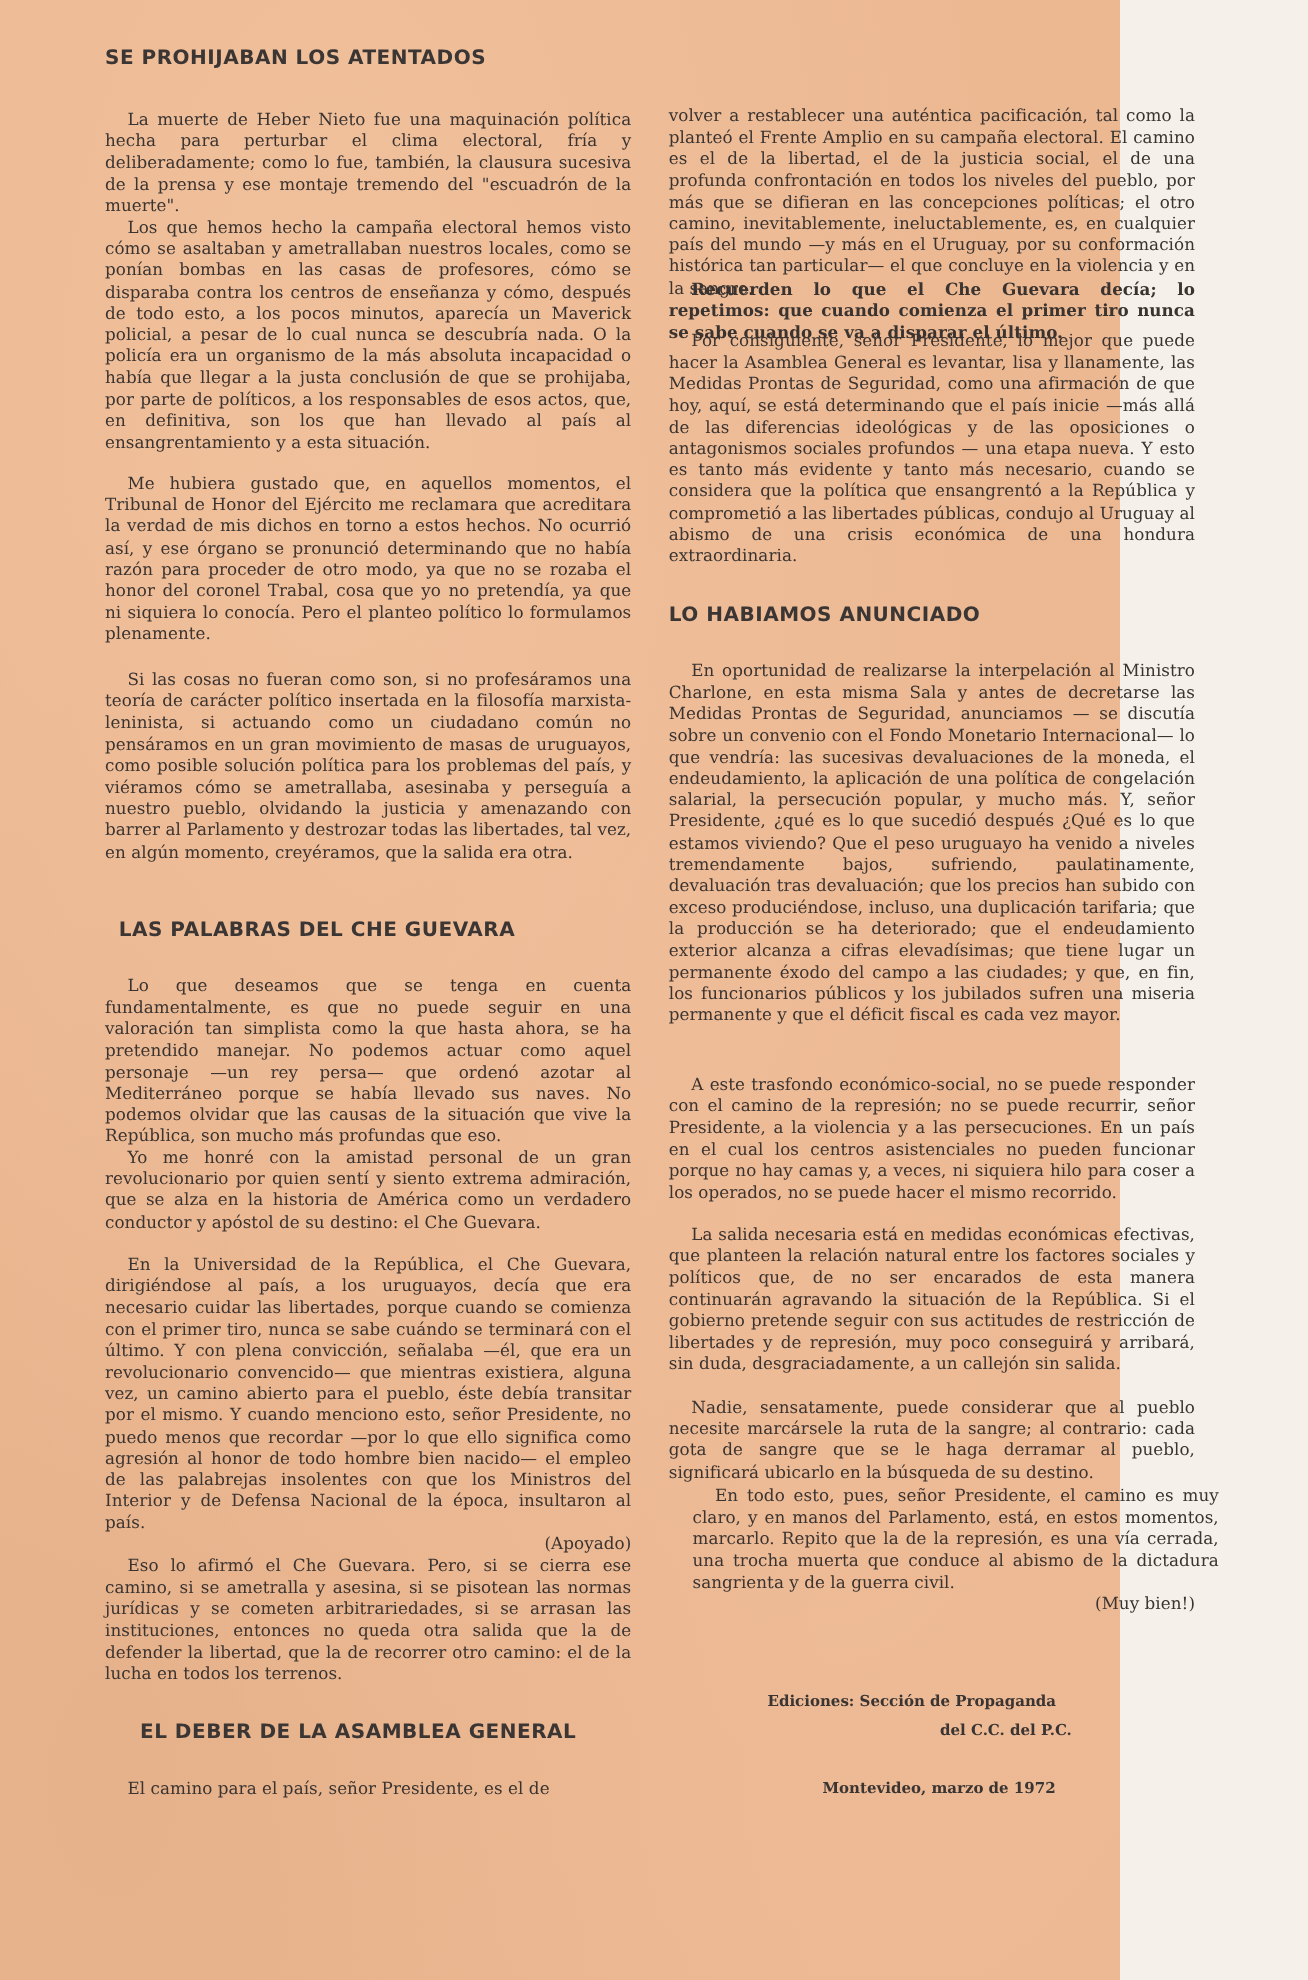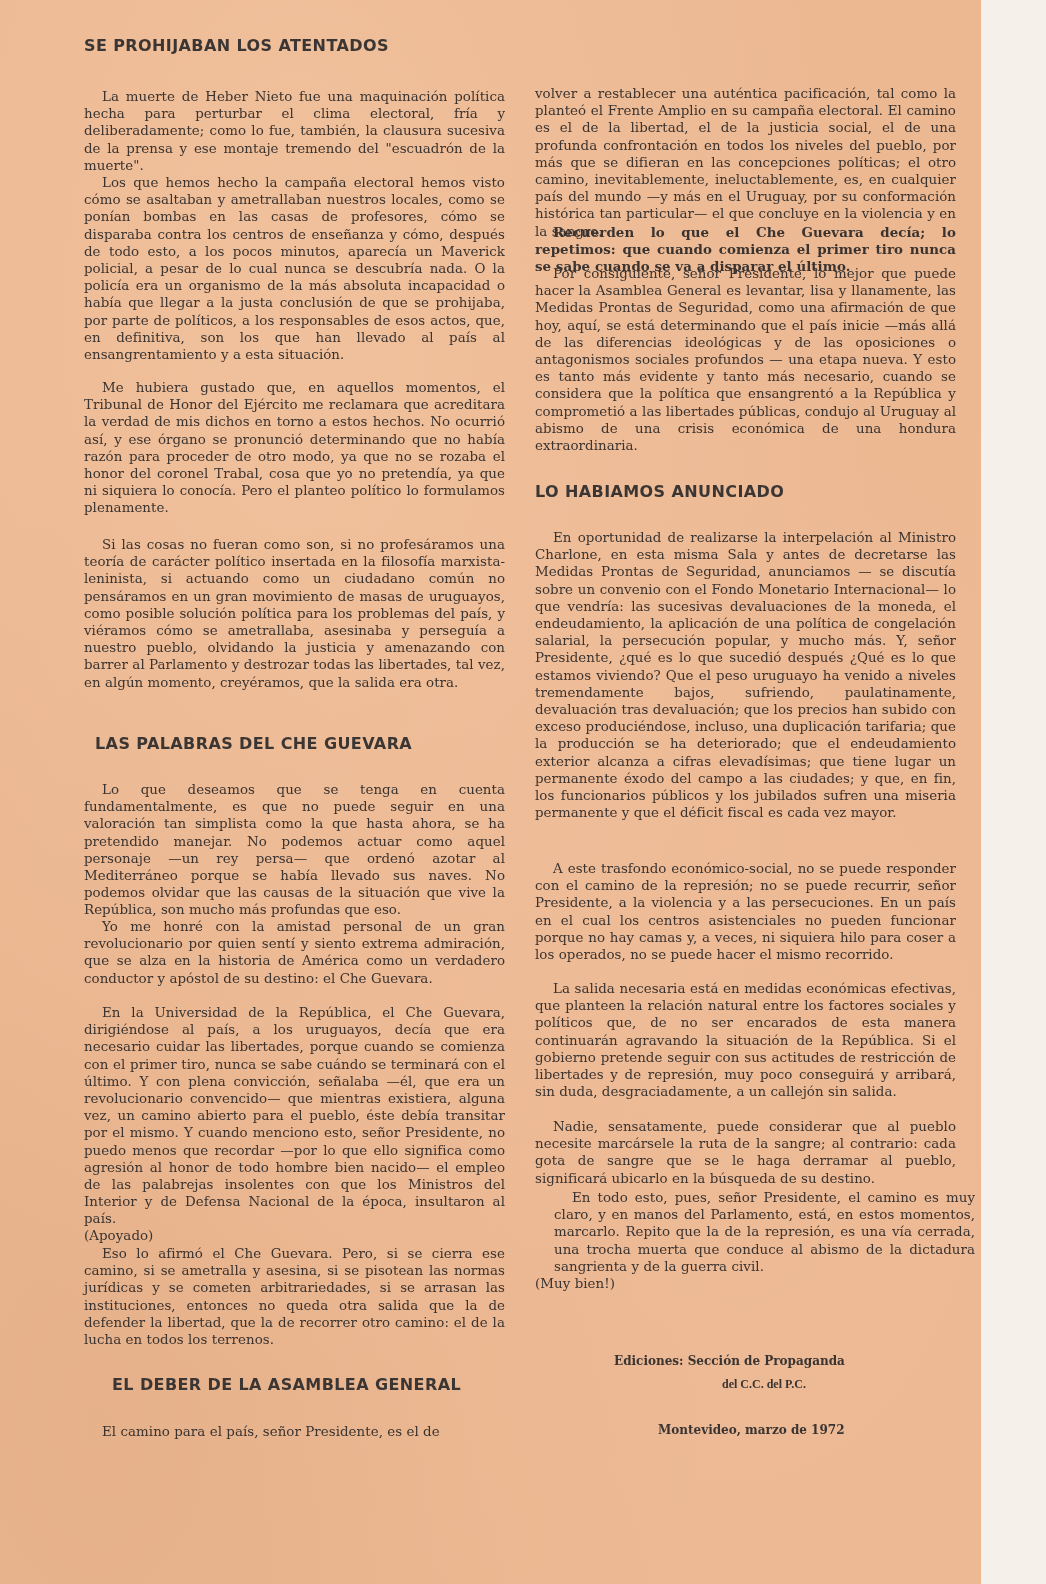--- a/index.html
+++ b/index.html
@@ -2,21 +2,21 @@
 <html><head>
   <meta charset="utf-8">
   <style>
     html, body { margin: 0; padding: 0; }
     body {
       width: 1046px; height: 1584px; overflow: hidden;
       background: #f5f0ea;
     }
     .paper {
       position: absolute; left: 0; top: 0;
-      width: 981px; height: 1584px;
+      width: 896px; height: 1584px;
       background: #ebb892;
       background-image:
         radial-gradient(ellipse at 30% 20%, rgba(245,200,165,0.55), rgba(0,0,0,0) 60%),
         radial-gradient(ellipse at 75% 70%, rgba(240,190,155,0.5), rgba(0,0,0,0) 55%),
         radial-gradient(ellipse at 10% 90%, rgba(220,165,125,0.35), rgba(0,0,0,0) 50%);
     }
     .col {
       position: absolute; top: 0;
       color: #3a3330;
       font-family: "DejaVu Serif", "Liberation Serif", serif;
@@ -39,21 +39,21 @@
       position: absolute; left: 0; width: 421px;
       margin: 0;
       text-align: justify;
       text-align-last: left;
       text-indent: 18px;
       hyphens: none;
     }
     .para.noindent { text-indent: 0; margin-top: 45px; }
     .center-note {
       position: absolute; left: 0; width: 421px;
-      text-align: left; margin: 0;
+      text-align: right; margin: 0;
     }
     .imprint {
       position: absolute;
       font-family: "DejaVu Serif", "Liberation Serif", serif;
       font-weight: bold;
       font-size: 12px;
       color: #3a3432;
       margin: 0; white-space: nowrap;
     }
   </style>
@@ -92,15 +92,15 @@
 
     <p class="para" style="top:529px;">En oportunidad de realizarse la interpelación al Ministro Charlone, en esta misma Sala y antes de decretarse las Medidas Prontas de Seguridad, anunciamos — se discutía sobre un convenio con el Fondo Monetario Internacional— lo que vendría: las sucesivas devaluaciones de la moneda, el endeudamiento, la aplicación de una política de congelación salarial, la persecución popular, y mucho más. Y, señor Presidente, ¿qué es lo que sucedió después ¿Qué es lo que estamos viviendo? Que el peso uruguayo ha venido a niveles tremendamente bajos, sufriendo, paulatinamente, devaluación tras devaluación; que los precios han subido con exceso produciéndose, incluso, una duplicación tarifaria; que la producción se ha deteriorado; que el endeudamiento exterior alcanza a cifras elevadísimas; que tiene lugar un permanente éxodo del campo a las ciudades; y que, en fin, los funcionarios públicos y los jubilados sufren una miseria permanente y que el déficit fiscal es cada vez mayor.</p>
     <p class="para" style="top:860px;">A este trasfondo económico-social, no se puede responder con el camino de la represión; no se puede recurrir, señor Presidente, a la violencia y a las persecuciones. En un país en el cual los centros asistenciales no pueden funcionar porque no hay camas y, a veces, ni siquiera hilo para coser a los operados, no se puede hacer el mismo recorrido.</p>
     <p class="para" style="top:980px;">La salida necesaria está en medidas económicas efectivas, que planteen la relación natural entre los factores sociales y políticos que, de no ser encarados de esta manera continuarán agravando la situación de la República. Si el gobierno pretende seguir con sus actitudes de restricción de libertades y de represión, muy poco conseguirá y arribará, sin duda, desgraciadamente, a un callejón sin salida.</p>
     <p class="para" style="top:1118px;">Nadie, sensatamente, puede considerar que al pueblo necesite marcársele la ruta de la sangre; al contrario: cada gota de sangre que se le haga derramar al pueblo, significará ubicarlo en la búsqueda de su destino.</p>
     <p class="para" style="top:1189px;margin-left:19px;">En todo esto, pues, señor Presidente, el camino es muy claro, y en manos del Parlamento, está, en estos momentos, marcarlo. Repito que la de la represión, es una vía cerrada, una trocha muerta que conduce al abismo de la dictadura sangrienta y de la guerra civil.</p>
     <p class="center-note" style="top:1275px;">(Muy bien!)</p>
   </div>
 
   <p class="imprint" style="left:614px; top:1354px;">Ediciones: Sección de Propaganda</p>
-  <p class="imprint" style="left:722px; top:1377px;font-family:Liberation Serif, serif;">del C.C. del P.C.</p>
+  <p class="imprint" style="left:752px; top:1377px;">del C.C. del P.C.</p>
   <p class="imprint" style="left:618px; top:1423px;margin-left:40px;">Montevideo, marzo de 1972</p>
 </div>
 
 </body></html>

